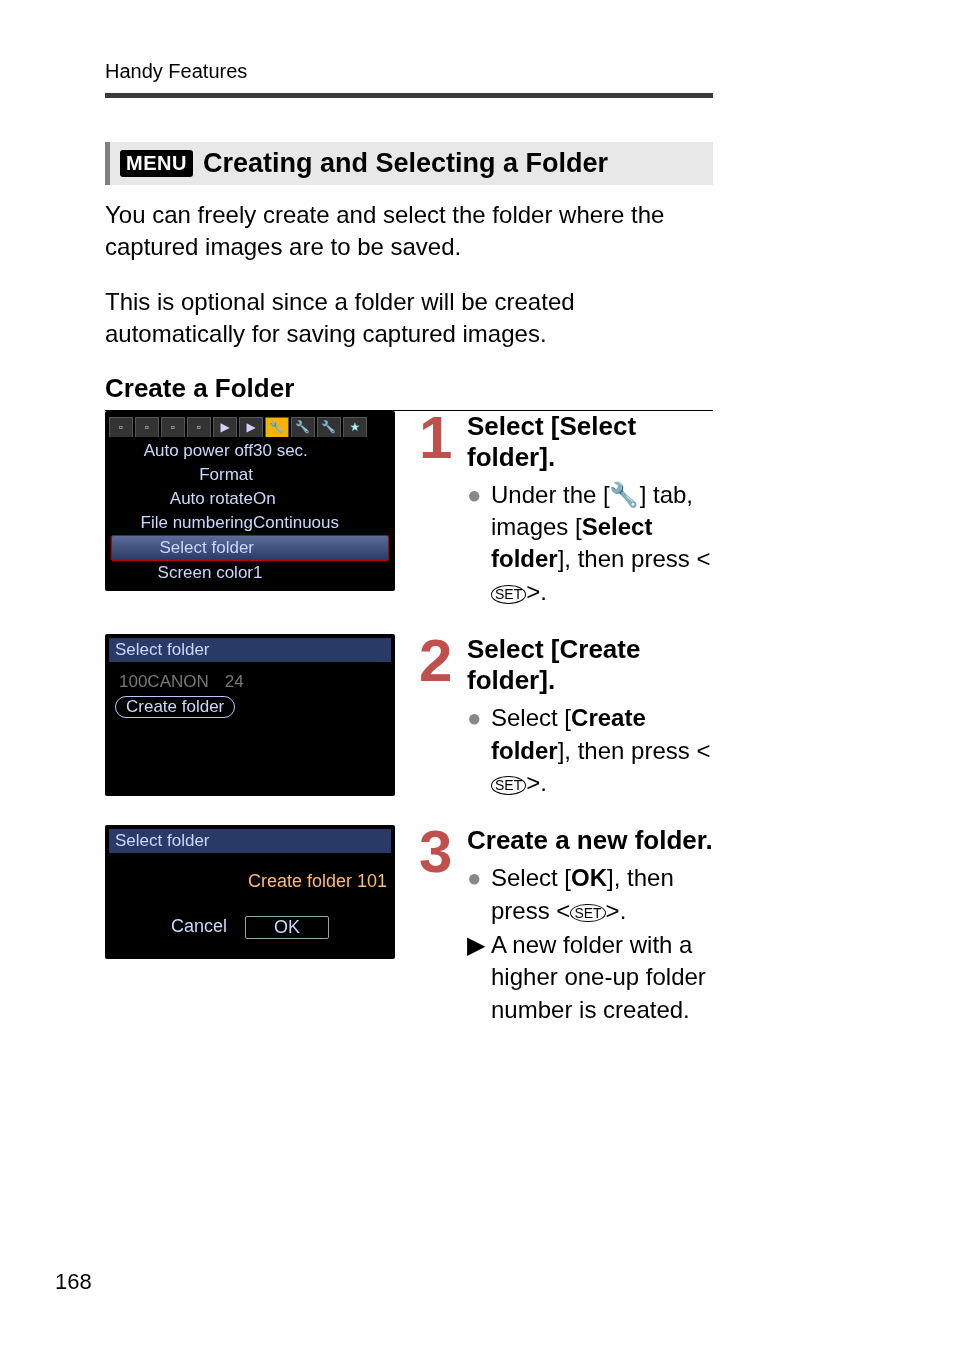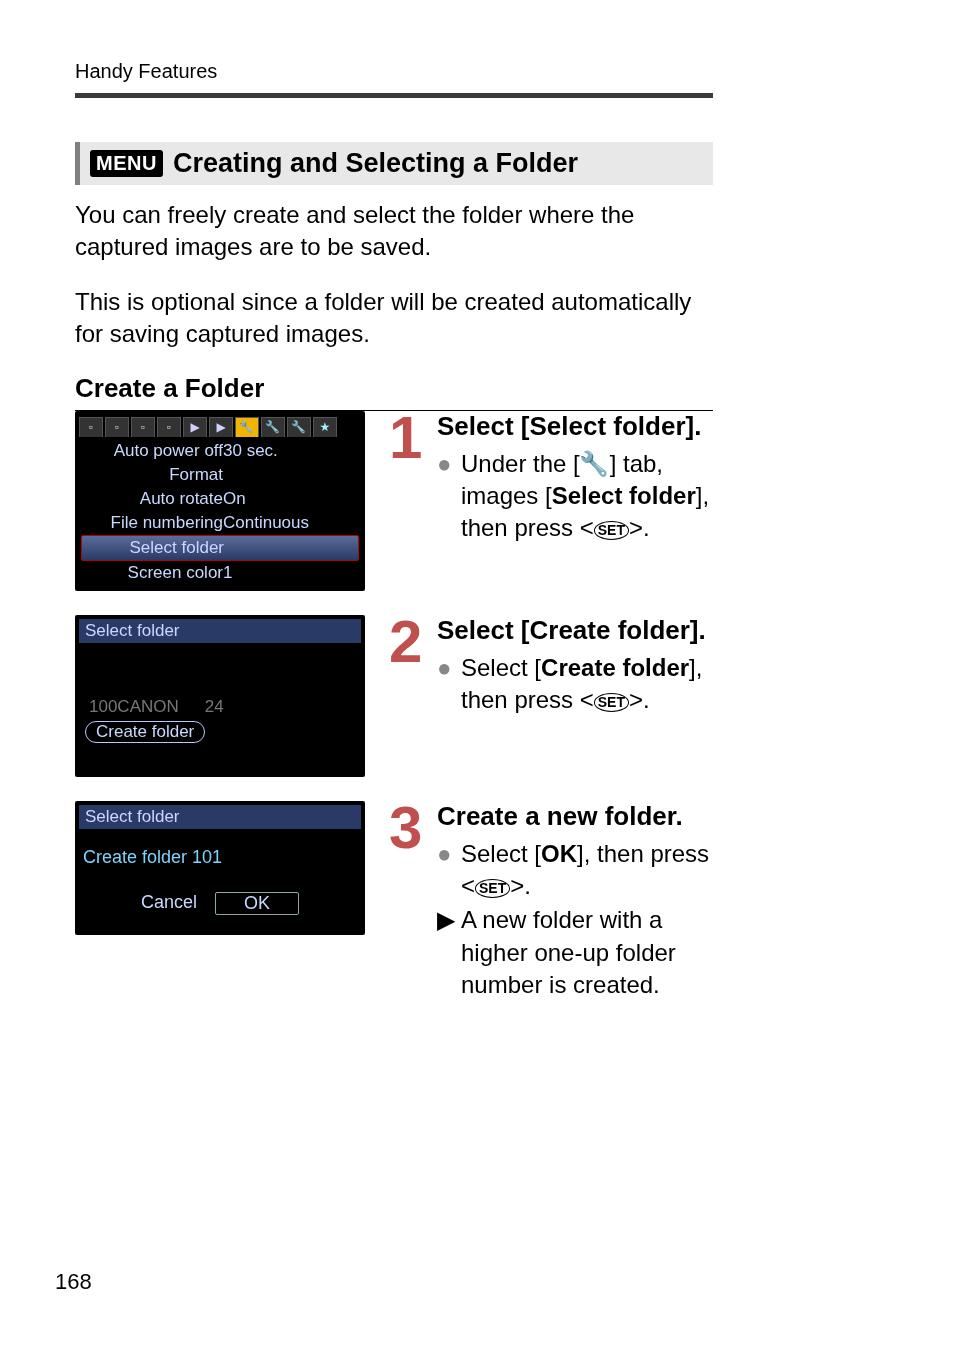--- a/index.html
+++ b/index.html
@@ -1,17 +1,17 @@
 <!DOCTYPE html>
 <html><head>
 <meta charset="utf-8">
 <style>
   * { margin: 0; padding: 0; box-sizing: border-box; }
   html, body { width: 954px; height: 1345px; background: #fff; font-family: Arial, Helvetica, sans-serif; color: #000; }
-  .page { padding: 60px 55px 40px 75px; width: 768px; height: 1345px; position: relative; }
+  .page { padding: 60px 55px 40px 105px; width: 768px; height: 1345px; position: relative; }
   .hdr-title { font-size: 20px; margin-bottom: 10px; }
   .hdr-rule { height: 5px; background: #3a3a3a; margin-bottom: 44px; }
   .section-heading { display: flex; align-items: center; background: #e8e8e8; border-left: 5px solid #808080; padding: 6px 10px; margin-bottom: 14px; }
   .section-heading .menu-box { background: #000; color: #fff; font-weight: bold; font-size: 20px; padding: 2px 6px; border-radius: 3px; margin-right: 10px; letter-spacing: 0.5px; }
   .section-heading .sec-text { font-size: 27px; font-weight: bold; }
   .intro { font-size: 24px; line-height: 1.35; margin-bottom: 22px; }
   .subhead-wrap { border-bottom: 1px solid #000; margin-bottom: 0; }
   .subhead { font-size: 26px; font-weight: bold; padding-bottom: 6px; }
   .steps { }
   .step { display: flex; align-items: flex-start; margin-bottom: 24px; }
@@ -22,35 +22,35 @@
   .tab.sel { background: #f3b400; }
   .tab .ti { font-size: 12px; line-height: 1; }
   .tab.star .ti { color:#aef; }
   .menu-rows { padding: 2px 6px 6px 6px; }
   .mrow { display: flex; justify-content: flex-start; padding: 2px 2px; font-size: 17px; color: #c9d8ff; }
   .mrow .lab { width: 140px; text-align: right; }
   .mrow.hl { background: linear-gradient(#5c6c9a,#2a3a66); border: 1px solid #b00; border-radius: 2px; }
   .sf-box { background:#000; padding: 4px; }
   .sf-title { background: #2a3a66; color:#c9d8ff; padding: 2px 6px; font-size:17px; }
   .sf-body { padding: 8px 6px 14px 6px; min-height: 130px; }
-  .sf-folder { display:flex; gap: 26px; color:#777; font-size:17px; padding: 2px 4px; margin-top: 44px;}
+  .sf-folder { display:flex; gap: 16px; color:#777; font-size:17px; padding: 2px 4px;}
   .sf-create { display:inline-block; color:#c9d8ff; border:1px solid #b7c7ff; border-radius: 12px; padding: 0 10px; margin-top: 2px; font-size:17px; }
-  .dlg-line { text-align:left; color:#7dd3fc; font-size:18px; padding: 18px 4px 24px 4px; }
+  .dlg-line { text-align:right; color:#fdba74; font-size:18px; padding: 18px 4px 24px 4px; }
   .dlg-btns { display:flex; justify-content:center; gap: 18px; padding-bottom: 16px;}
   .dlg-btn { color:#c9d8ff; font-size:18px; }
   .dlg-btn.ok { border:1px solid #8aa; padding: 0 28px; border-radius:2px; }
   .step-body { flex: 1; display:flex; }
   .step-num { font-size: 60px; font-weight: bold; color: #c0504d; line-height: 0.9; width: 48px; flex: 0 0 48px; }
   .step-text { flex: 1; }
   .step-title { font-size: 26px; font-weight: bold; margin-bottom: 6px; }
   .bullet-line { display:flex; font-size: 24px; line-height:1.35; margin-bottom: 2px;}
   .bullet-dot { width: 24px; flex:0 0 24px; color:#888; }
   .bullet-tri { width: 24px; flex:0 0 24px; color:#000; }
   .bullet-body { flex:1; }
-  .set-kb { display:inline-block; border:1.5px solid #000; border-radius: 50%; font-size:14px; padding: 0 3px; line-height:1.2; vertical-align: 1px; font-weight: bold;}
+  .set-kb { display:inline-block; border:1.5px solid #000; border-radius: 50%; font-size:14px; padding: 0 3px; line-height:1.2; vertical-align: 1px; font-weight: normal;}
   .wrench { font-weight:bold; }
   .pagenum { position:absolute; bottom: 50px; left: 55px; font-size: 22px; }
 </style>
 </head>
 <body>
 
 <div class="page">
   <div class="hdr-title">Handy Features</div>
   <div class="hdr-rule"></div>
 

